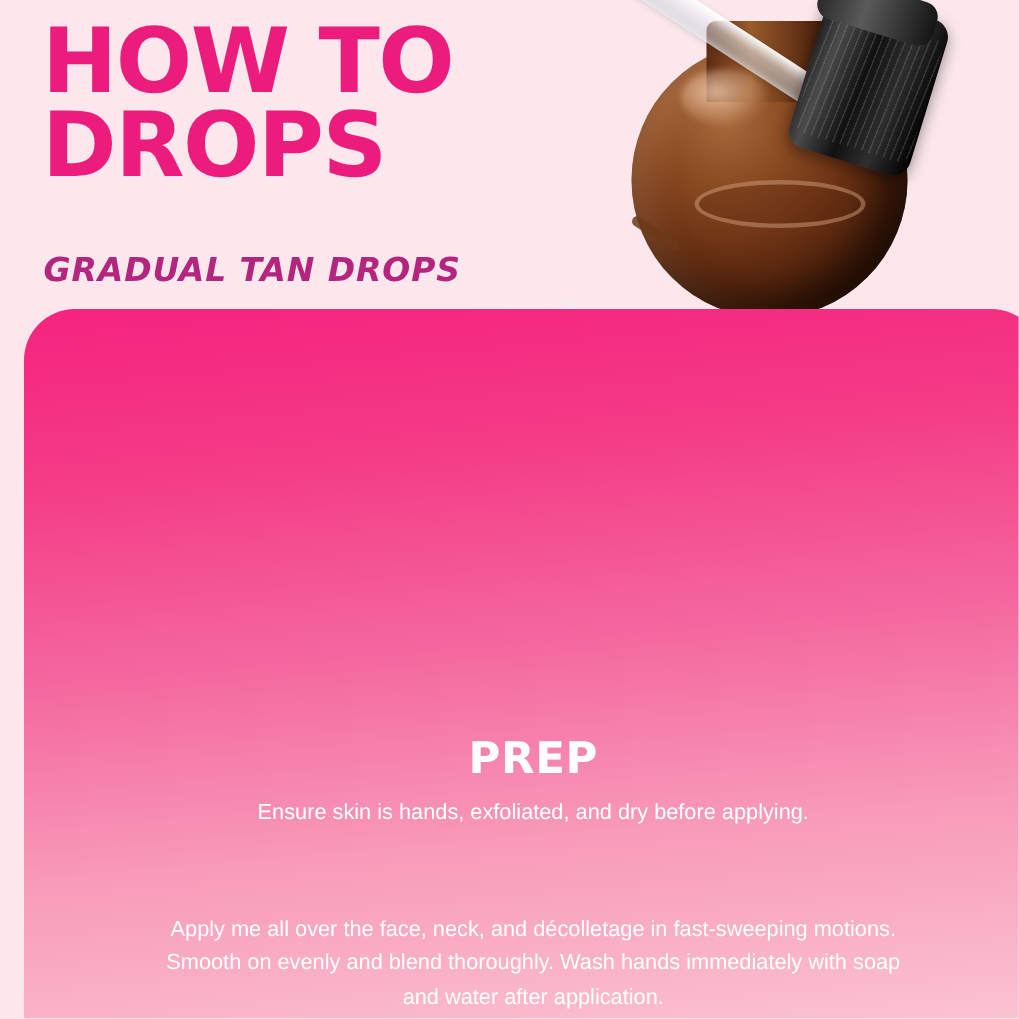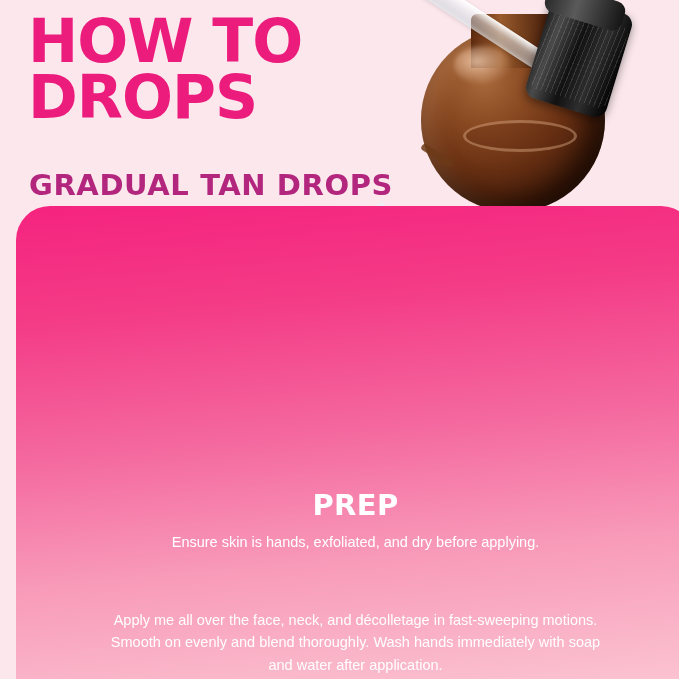--- a/index.html
+++ b/index.html
@@ -45,24 +45,25 @@
     letter-spacing: -1px;
     color: #ec1c7d;
     margin: 0;
   }
   .subtitle {
     position: absolute;
     left: 29px;
     top: 168px;
     font-family: "DejaVu Sans", sans-serif;
     font-weight: 700;
-    font-size: 29px;
+    font-size: 22px;
     letter-spacing: 0.6px;
     color: #b3267e;
     margin: 0;
+    font-style: italic;
   }
 
   
   .product {
     position: absolute;
     right: 0;
     top: 0;
     width: 320px;
     height: 260px;
   }

